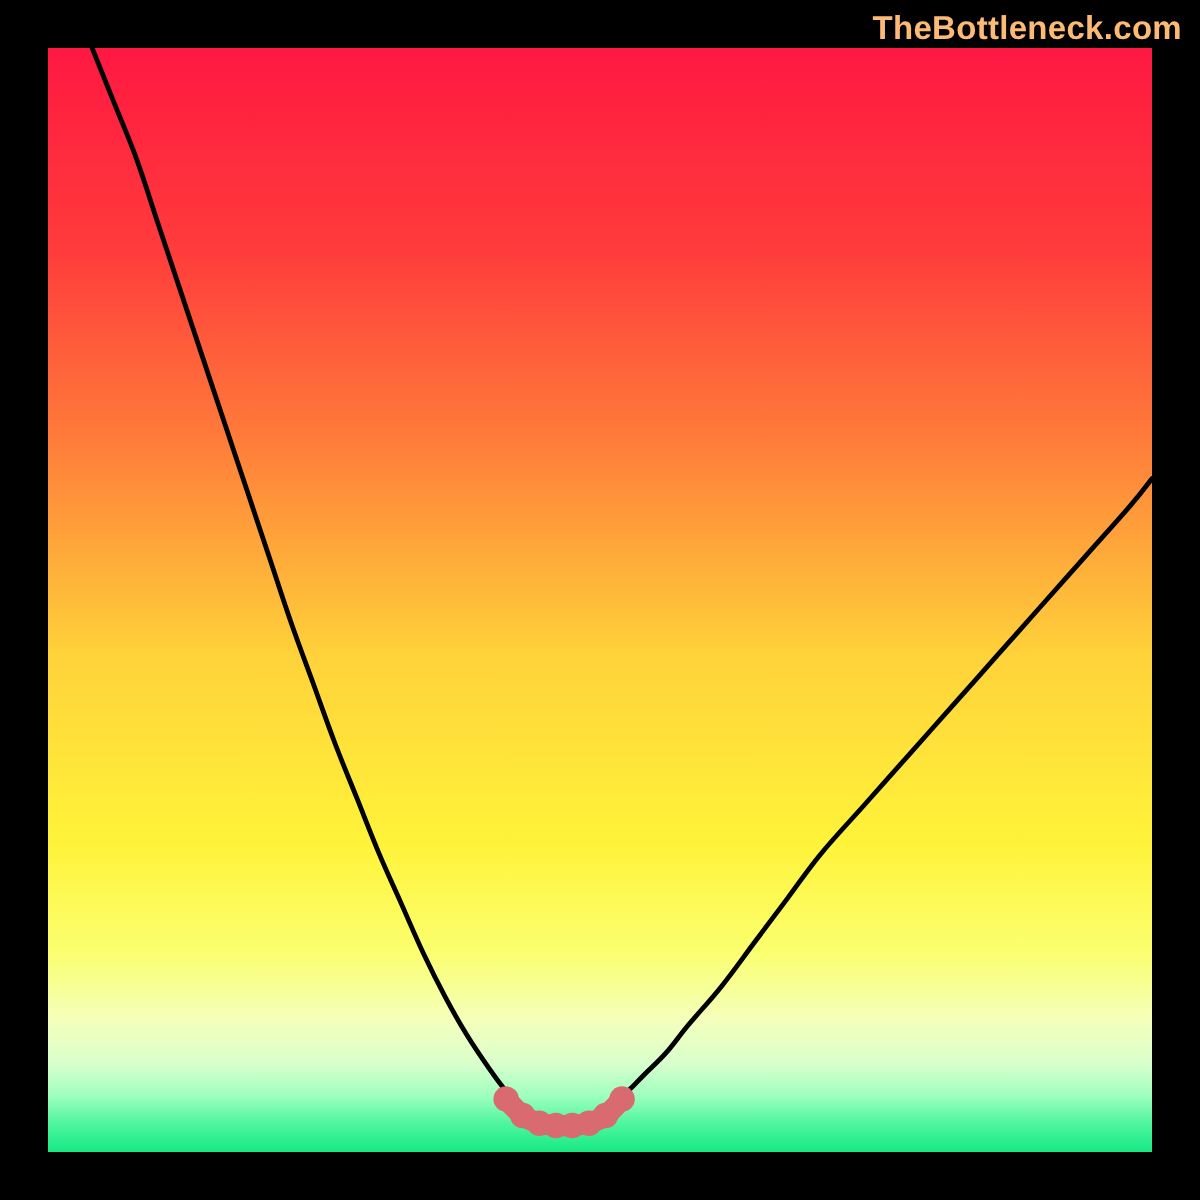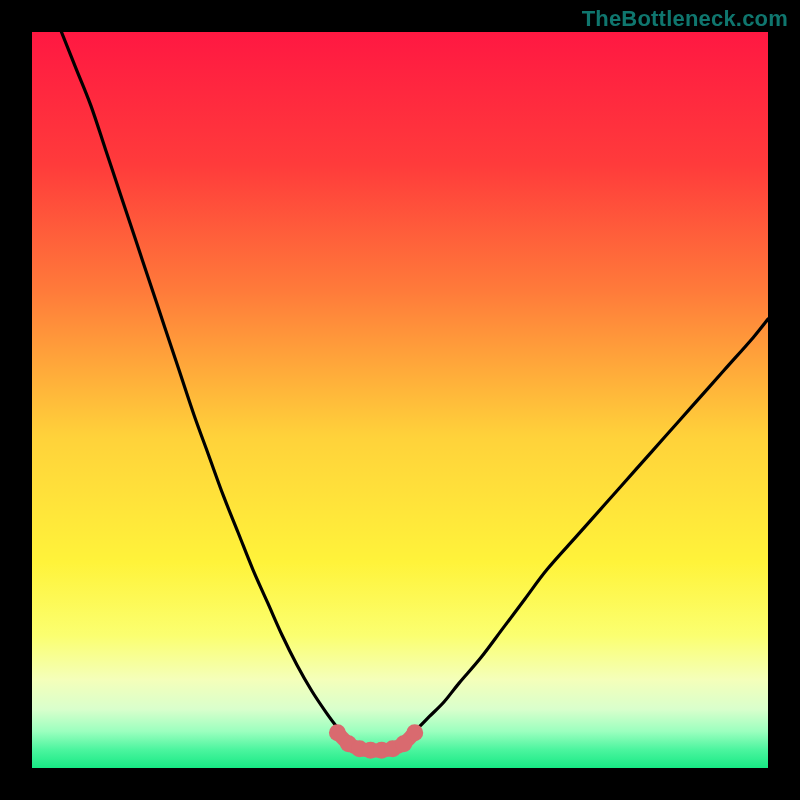--- a/index.html
+++ b/index.html
@@ -22,21 +22,21 @@
     left: 32px;
     top: 32px;
     width: 736px;
     height: 736px;
     overflow: hidden;
   }
   .watermark {
     position: absolute;
     top: 6px;
     right: 12px;
-    color: #0f766e;
+    color: #fdba74;
     font-size: 22px;
     font-weight: 600;
     letter-spacing: 0.2px;
     user-select: none;
   }
   svg { display: block; }
 </style>
 </head>
 <body>
 

